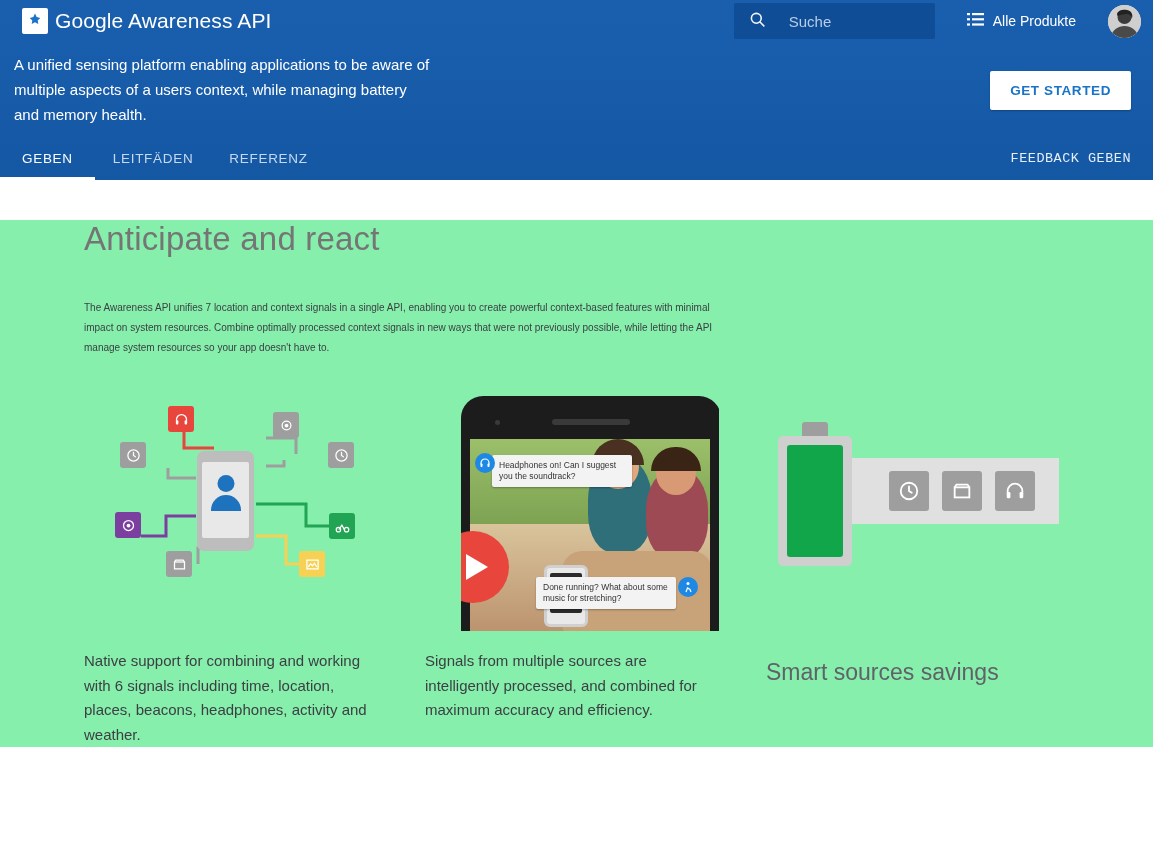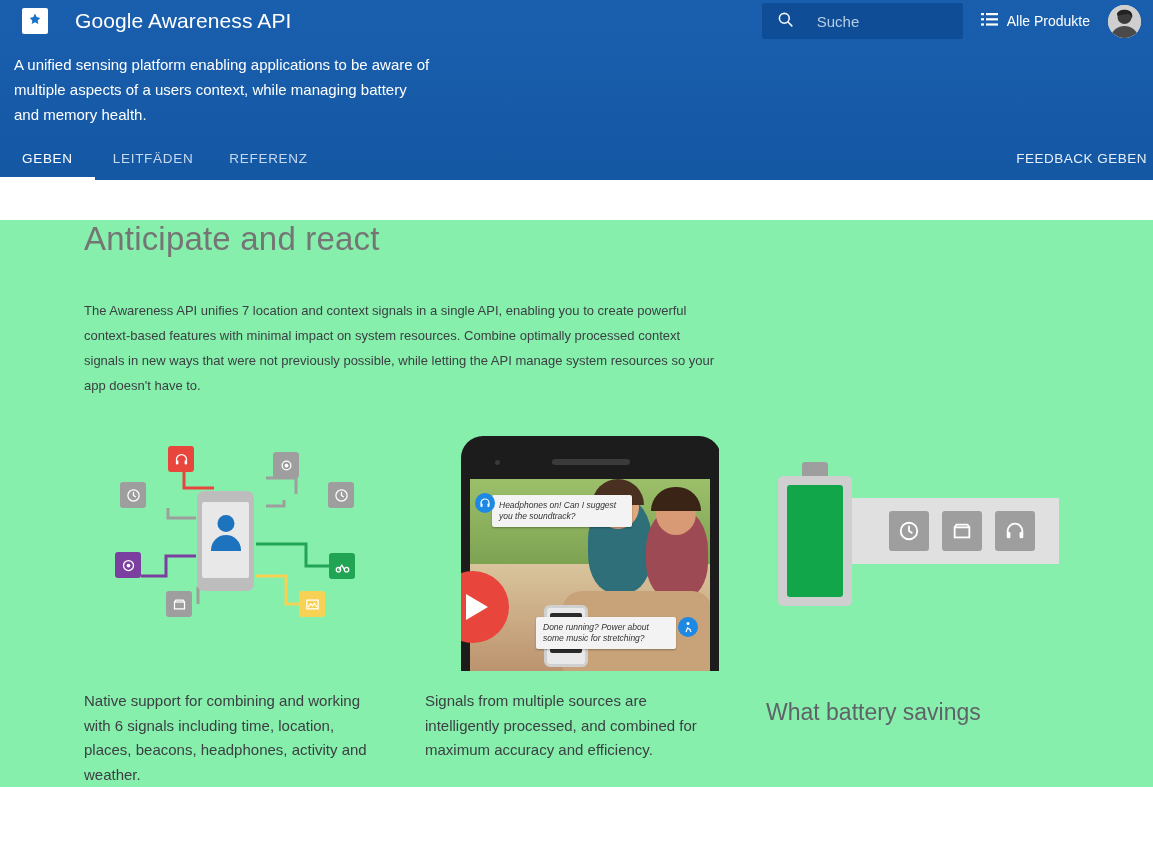--- a/index.html
+++ b/index.html
@@ -30,30 +30,30 @@
     width: 26px; height: 26px;
     background: #ffffff;
     border-radius: 2px;
     display: flex; align-items: center; justify-content: center;
     flex: 0 0 auto;
   }
   .logo-box svg { display:block; }
   .site-title {
     font-size: 21px;
     font-weight: 400;
-    margin-left: 27px;
+    margin-left: 7px;
     color: #ffffff;
     letter-spacing: .1px;
     white-space: nowrap;
   }
   .header-top-right {
     margin-left: auto;
     display: flex;
     align-items: center;
-    gap: 18px;
+    gap: 32px;
   }
   .search-box {
     width: 200px;
     height: 36px;
     background: #0f4d96;
     border-radius: 2px;
     display: flex;
     align-items: center;
     padding: 0 10px 0 14px;
     width: 201px;
@@ -142,41 +142,42 @@
     left: 0; right: 0; bottom: 0;
     height: 3px;
     background: #ffffff;
   }
   .tab:first-child.active::after { left: -22px; right: 0; }
   .feedback {
     margin-left: auto;
     font-size: 13.5px;
     letter-spacing: .5px;
     color: #e6eef8;
-    padding: 0 6px 14px 0;
+    padding: 0 22px 14px 0;
     cursor: pointer;
+    font-family: Liberation Mono, monospace;
   }
 
   
   .main {
     padding: 0 0 0 0;
     background: #86efac;
   }
   .page-title {
     font-size: 33px;
     font-weight: 400;
     color: #757575;
     margin: 40px 0 0 84px;
     letter-spacing: .2px;
   }
   .intro {
     margin: 40px 0 0 84px;
     max-width: 640px;
-    font-size: 13px;
-    line-height: 25px;
+    font-size: 10px;
+    line-height: 20px;
     color: #3c4043;
   }
 
   .cards {
     display: flex;
     margin: 38px 0 0 84px;
     gap: 0;
   }
   .card { width: 341px; flex: 0 0 auto; }
   .card + .card { margin-left: 0; }
@@ -250,21 +251,20 @@
     width: 258px; height: 235px;
     margin-left: 36px;
     overflow: hidden;
   }
   .phone2 {
     position: absolute;
     left: 0; top: 0;
     width: 260px; height: 245px;
     background: #1c1c1c;
     border-radius: 22px 22px 0 0;
-    font-style: italic;
   }
   .phone2-speaker {
     position: absolute;
     left: 50%; top: 23px;
     transform: translateX(-50%);
     width: 78px; height: 6px;
     border-radius: 3px;
     background: #3a3a3a;
   }
   .phone2-cam {
@@ -411,20 +411,21 @@
           <circle cx="16.5" cy="12" r="7" fill="#3b3b3b"></circle>
           <path d="M2 33c2-8 8-12 14.5-12S29 25 31 33z" fill="#4a4a4a"></path>
           <path d="M9 9c1-5 13-6 15 0 .7 2 .2 4-.5 5 .2-4-2-5-5-5s-7 1-9 2z" fill="#222"></path>
         </svg>
       </div>
     </div>
   </div>
 
   <div class="header-desc">A unified sensing platform enabling applications to be aware of multiple aspects of a users context, while managing battery and memory health.</div>
 
+  <button class="get-started">GET STARTED</button>
 
   <div class="tabs">
     <div class="tab active">GEBEN</div>
     <div class="tab">LEITFÄDEN</div>
     <div class="tab">REFERENZ</div>
     <div class="feedback">FEEDBACK GEBEN</div>
   </div>
 </div>
 
 <div class="main">
@@ -527,21 +528,21 @@
               <div class="person" style="left:122px; top:0px; width:52px; height:26px; border-radius:26px 26px 0 0; background:#4a3020;"></div>
               <div class="person" style="left:176px; top:30px; width:62px; height:90px; background:#9d4a55;"></div>
               <div class="person" style="left:186px; top:14px; width:40px; height:42px; border-radius:50%; background:#d79a74;"></div>
               <div class="person" style="left:181px; top:8px; width:50px; height:24px; border-radius:25px 25px 0 0; background:#3a2415;"></div>
 
               <div class="person" style="left:92px; top:112px; width:150px; height:92px; border-radius:20px; background:#c8a379;"></div>
               <div style="position:absolute;left:74px;top:126px;width:44px;height:62px;background:#e9e9e9;border-radius:6px;border:3px solid #d0d0d0;"></div>
               <div style="position:absolute;left:80px;top:134px;width:32px;height:40px;background:#2b2b2b;border-radius:2px;"></div>
 
               <div class="bubble" style="left:22px; top:16px; width:140px;">Headphones on! Can I suggest you the soundtrack?</div>
-              <div class="bubble" style="left:66px; top:138px; width:140px;">Done running? Power about some music for stretching?</div>
+              <div class="bubble" style="left:66px; top:138px; width:140px;">Done running? What about some music for stretching?</div>
 
               <div style="position:absolute;left:5px;top:14px;width:20px;height:20px;border-radius:50%;background:#1e88e5;display:flex;align-items:center;justify-content:center;">
                 <svg width="12" height="12" viewBox="0 0 24 24">
                     <path d="M4 14v-2a8 8 0 0116 0v2" fill="none" stroke="#fff" stroke-width="2.4"></path>
                     <rect x="3" y="13" width="4" height="7" rx="1.5" fill="#fff"></rect>
                     <rect x="17" y="13" width="4" height="7" rx="1.5" fill="#fff"></rect>
                   </svg>
               </div>
               <div style="position:absolute;left:208px;top:138px;width:20px;height:20px;border-radius:50%;background:#1e88e5;display:flex;align-items:center;justify-content:center;">
                 <svg width="12" height="12" viewBox="0 0 24 24">
@@ -582,17 +583,17 @@
           </div>
           <div class="tray-icon" style="left:229px;">
             <svg width="22" height="22" viewBox="0 0 24 24">
                 <path d="M4 14v-2a8 8 0 0116 0v2" fill="none" stroke="#fff" stroke-width="2"></path>
                 <rect x="3" y="13" width="4" height="7" rx="1.5" fill="#fff"></rect>
                 <rect x="17" y="13" width="4" height="7" rx="1.5" fill="#fff"></rect>
               </svg>
           </div>
         </div>
       </div>
-      <h2 class="card-heading">What battery savings</h2>
+      <h2 class="card-heading">Smart sources savings</h2>
     </div>
 
   </div>
 </div>
 
 </body></html>

